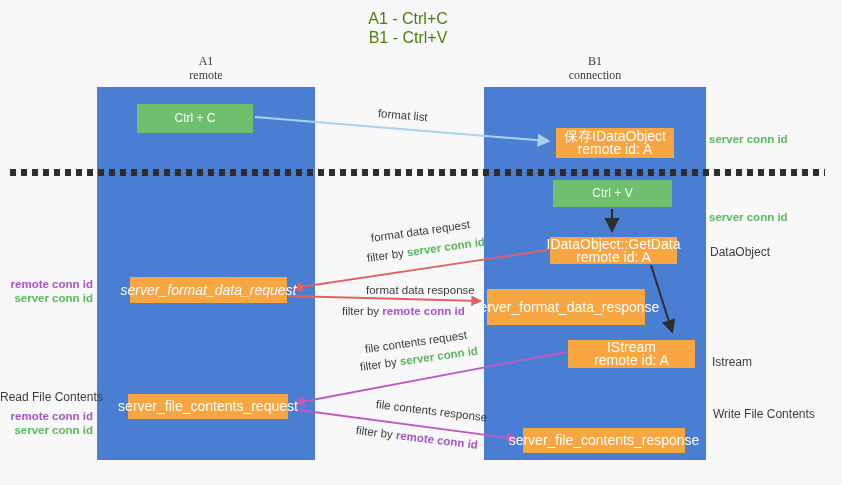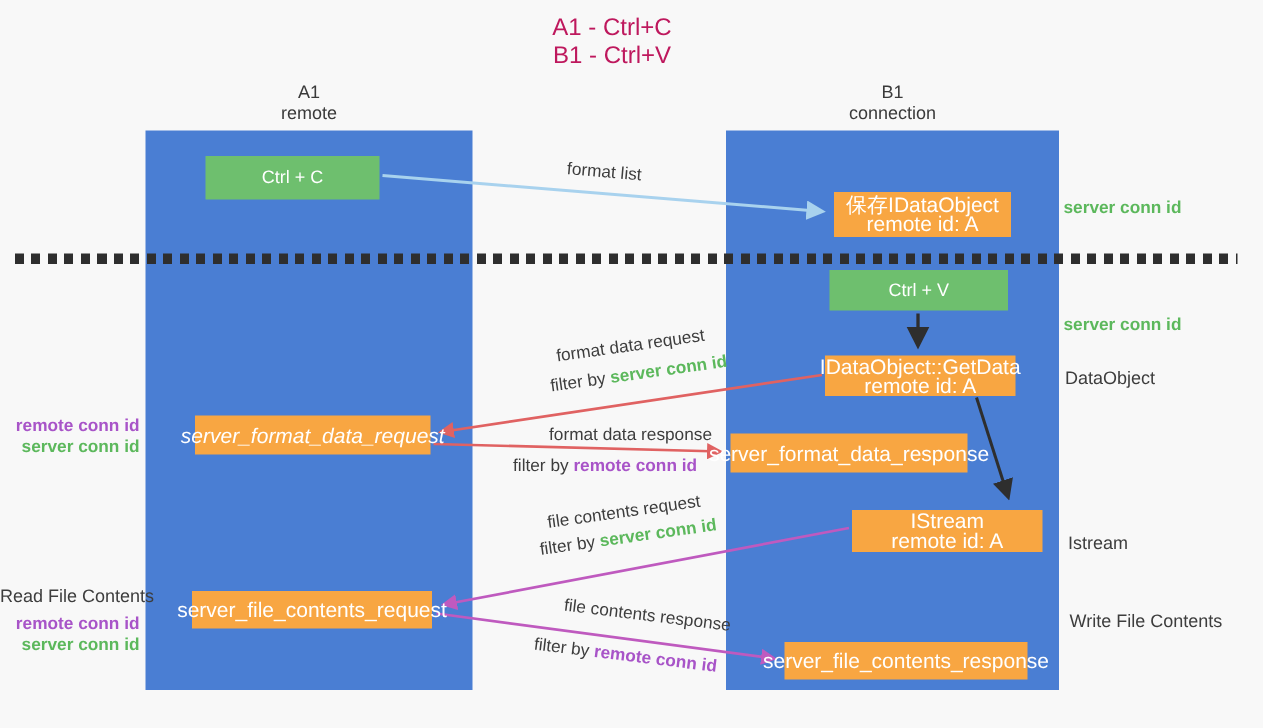--- a/index.html
+++ b/index.html
@@ -13,23 +13,23 @@
     --arrow-magenta:#bf5abf;
     --arrow-blue:#a8d2ee;
     --arrow-black:#2e2e2e;
   }
   *{margin:0;padding:0;box-sizing:border-box;}
   html,body{background:#f8f8f8;}
   body{font-family:"Liberation Sans","DejaVu Sans",sans-serif;color:var(--text-dark);}
   .canvas{position:relative;width:842px;height:485px;background:#f8f8f8;overflow:hidden;}
 
   .title{position:absolute;left:0;top:9px;width:816px;text-align:center;
-         font-size:16px;line-height:19px;color:#be185d;}
-
-  .lane-header{position:absolute;top:54px;text-align:center;font-size:12px;line-height:14px;color:#3a3a3a;}
+         font-size:16px;line-height:19px;color:#4d7c0f;}
+
+  .lane-header{position:absolute;top:54px;text-align:center;font-size:12px;line-height:14px;color:#3a3a3a;font-family:Liberation Serif, serif;}
   .lane-header.left{left:97px;width:218px;}
   .lane-header.right{left:484px;width:222px;}
 
   .lane{position:absolute;top:87px;height:373px;background:var(--lane-blue);}
   .lane.left{left:97px;width:218px;}
   .lane.right{left:484px;width:222px;}
 
   .divider{position:absolute;left:10px;top:169px;width:815px;height:7px;
            background:repeating-linear-gradient(90deg,var(--arrow-black) 0 6px,transparent 6px 11px);}
 
@@ -37,21 +37,21 @@
         color:#fff;text-align:center;font-size:14px;line-height:13px;}
   .node.green{background:var(--node-green);font-size:12px;}
   .node.orange{background:var(--node-orange);}
   .node .nl{display:block;}
 
   #n-ctrl-c{left:137px;top:104px;width:116px;height:29px;}
   #n-save-obj{left:556px;top:128px;width:118px;height:30px;}
   #n-ctrl-v{left:553px;top:180px;width:119px;height:27px;}
   #n-getdata{left:550px;top:237px;width:127px;height:27px;}
   #n-fmt-req{left:130px;top:277px;width:157px;height:26px;font-style:italic;}
-  #n-fmt-resp{left:487px;top:289px;width:158px;height:26px;}
+  #n-fmt-resp{left:487px;top:289px;width:158px;height:36px;}
   #n-istream{left:568px;top:340px;width:127px;height:28px;}
   #n-file-req{left:128px;top:394px;width:160px;height:25px;}
   #n-file-resp{left:523px;top:428px;width:162px;height:25px;}
 
   .side{position:absolute;font-size:12px;white-space:nowrap;}
   .side.bold{font-weight:bold;font-size:11.5px;}
   .green-t{color:var(--text-green);}
   .purple-t{color:var(--text-purple);}
 
   #sl-scid-top{left:709px;top:133px;}

